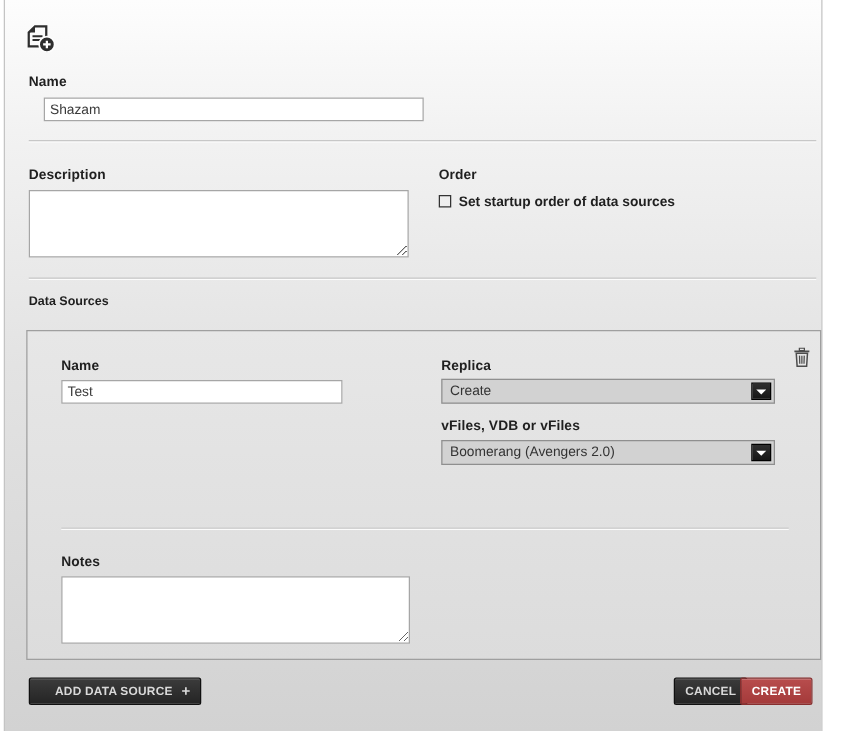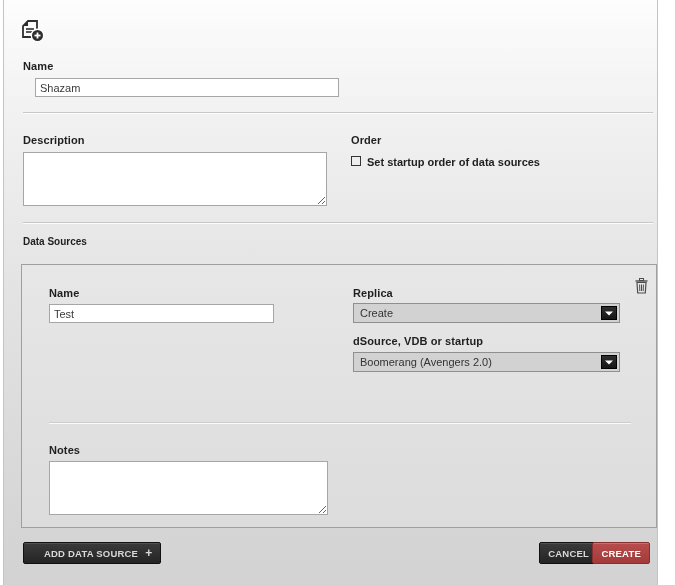--- a/index.html
+++ b/index.html
@@ -163,21 +163,21 @@
     <input class="abs txt-input" style="left: 27px; top: 39px; width: 225px; height: 19px;" type="text" value="Test">
 
     <div class="abs lbl" style="left:331px; top:22px;">Replica</div>
     <div class="abs select" style="left:331px; top:38px; width:267px; height:20px;">
       <span class="sel-value">Create</span>
       <span class="sel-btn">
           <span class="tri"></span>
         </span>
     </div>
 
-    <div class="abs lbl" style="left:331px; top:70px;">dSource, VDB or startup</div>
+    <div class="abs lbl" style="left:331px; top:70px;">vFiles, VDB or vFiles</div>
     <div class="abs select" style="left:331px; top:87px; width:267px; height:20px;">
       <span class="sel-value">Boomerang (Avengers 2.0)</span>
       <span class="sel-btn">
           <span class="tri"></span>
         </span>
     </div>
 
     <span class="abs trash-btn" style="right:8px; top:13px;">
       <svg class="icon-svg" width="13" height="16" viewBox="0 0 13 16">
         <rect x="4.5" y="0.5" width="4" height="2" fill="none" stroke="#4d4d4d" stroke-width="1"></rect>

